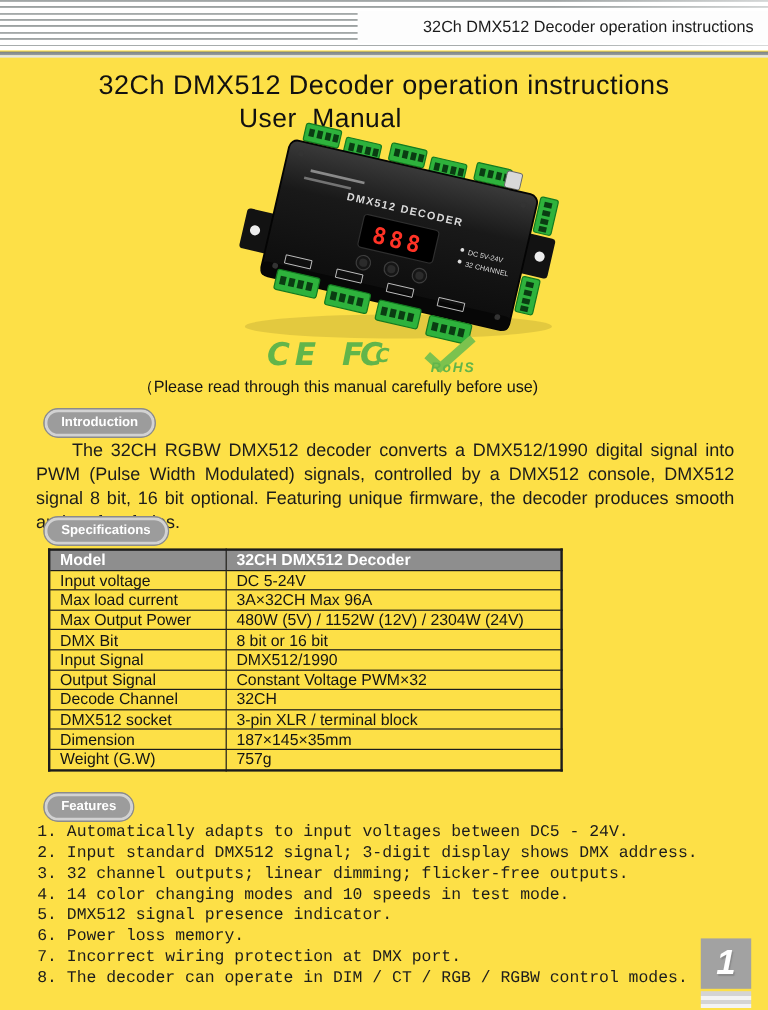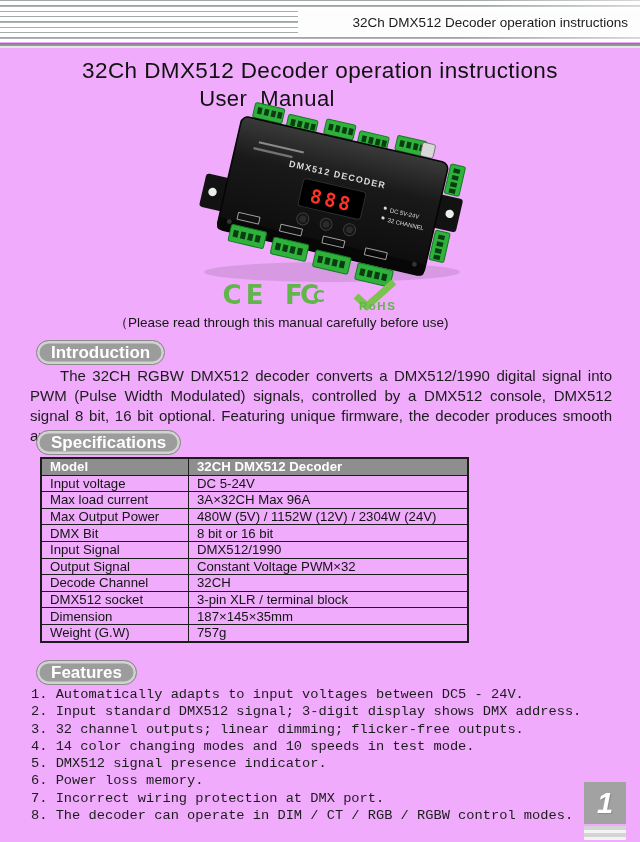--- a/index.html
+++ b/index.html
@@ -1,18 +1,18 @@
 <!DOCTYPE html>
 <html><head>
 <meta charset="utf-8">
 <style>
   html,body{margin:0;padding:0;background:#ffffff;}
   .page{
     position:relative;width:640px;height:842px;margin:0 auto;
-    background:#f0abfc;overflow:hidden;
+    background:#fde047;overflow:hidden;
     font-family:"Liberation Sans","DejaVu Sans",sans-serif;color:#1a1a1a;
   }
   
   .stripes{position:absolute;top:0;left:0;width:640px;height:42px;
     background:repeating-linear-gradient(to bottom,#9aa0a0 0,#b2b6b6 1.5px,#ffffff 1.5px,#ffffff 5.3px);}
   .stripes::after{content:"";position:absolute;inset:0;
     background:linear-gradient(to right,rgba(255,255,255,0) 72%,rgba(255,255,255,.55));}
   .running-head{position:absolute;top:9px;left:298px;right:0;height:27px;background:#fdfdfd;
     display:flex;align-items:center;justify-content:flex-end;padding-right:12px;
     font-size:13.5px;color:#1b1b1b;}
@@ -22,28 +22,28 @@
 
   .title1{position:absolute;top:58px;left:0;width:640px;text-align:center;
     font-size:22.5px;letter-spacing:.4px;color:#111;}
   .title2{position:absolute;top:86px;left:0;width:534px;text-align:center;
     font-size:22px;letter-spacing:.4px;color:#111;white-space:pre;}
 
   .device{position:absolute;left:192px;top:114px;width:280px;height:172px;}
   .device svg{overflow:visible;}
 
   .certs{position:absolute;top:278px;left:0;width:628px;height:36px;
-    display:flex;justify-content:center;align-items:flex-start;gap:12px;}
+    display:flex;justify-content:center;align-items:flex-start;gap:12px;font-style:italic;}
   .certs svg{overflow:visible;}
 
   .notice{position:absolute;top:314px;left:0;width:563px;text-align:center;
     font-size:13.5px;color:#151515;}
 
   .badge{position:absolute;background:#9c9c9c;color:#fff;font-weight:bold;
-    font-size:17px;line-height:19px;padding:2px 14px;border-radius:13px;
+    font-size:11px;line-height:19px;padding:2px 14px;border-radius:13px;
     border:1.5px solid #8b8b8b;
     box-shadow:inset 0 0 0 2.5px rgba(255,255,255,.55);}
   .badge-intro{left:36px;top:340px;}
   .badge-spec{left:36px;top:430px;}
   .badge-feat{left:36px;top:660px;}
 
   .intro-body{position:absolute;left:30px;top:366px;width:582px;
     font-size:15px;line-height:20px;text-align:justify;text-indent:30px;color:#1c1c1c;}
 
   .spec-table{position:absolute;left:40px;top:457px;border-collapse:collapse;

